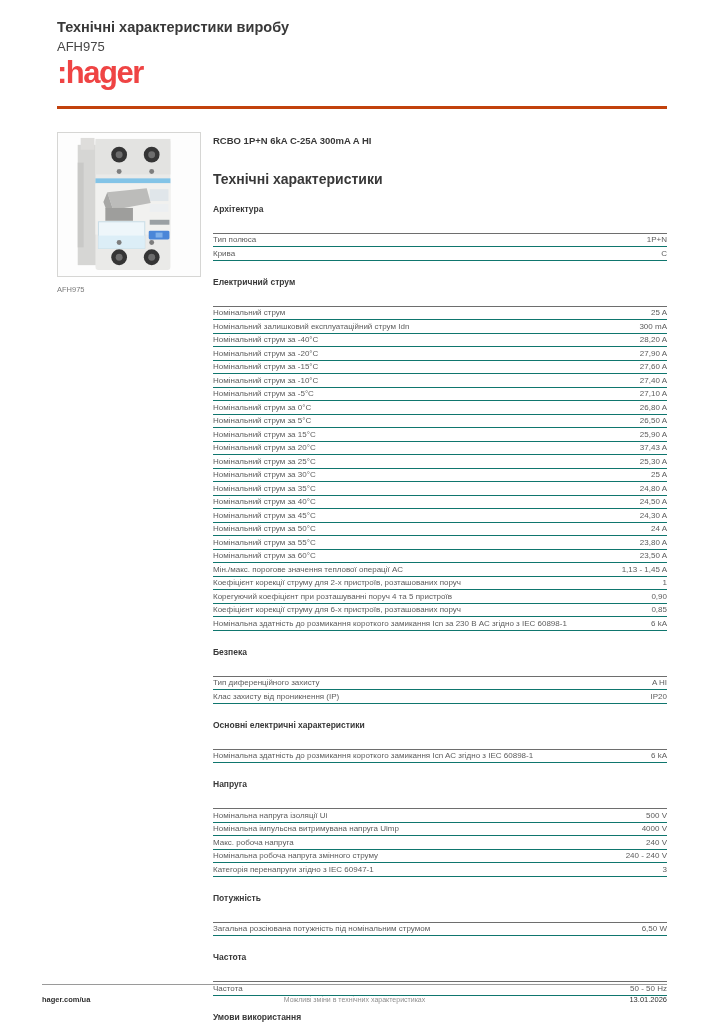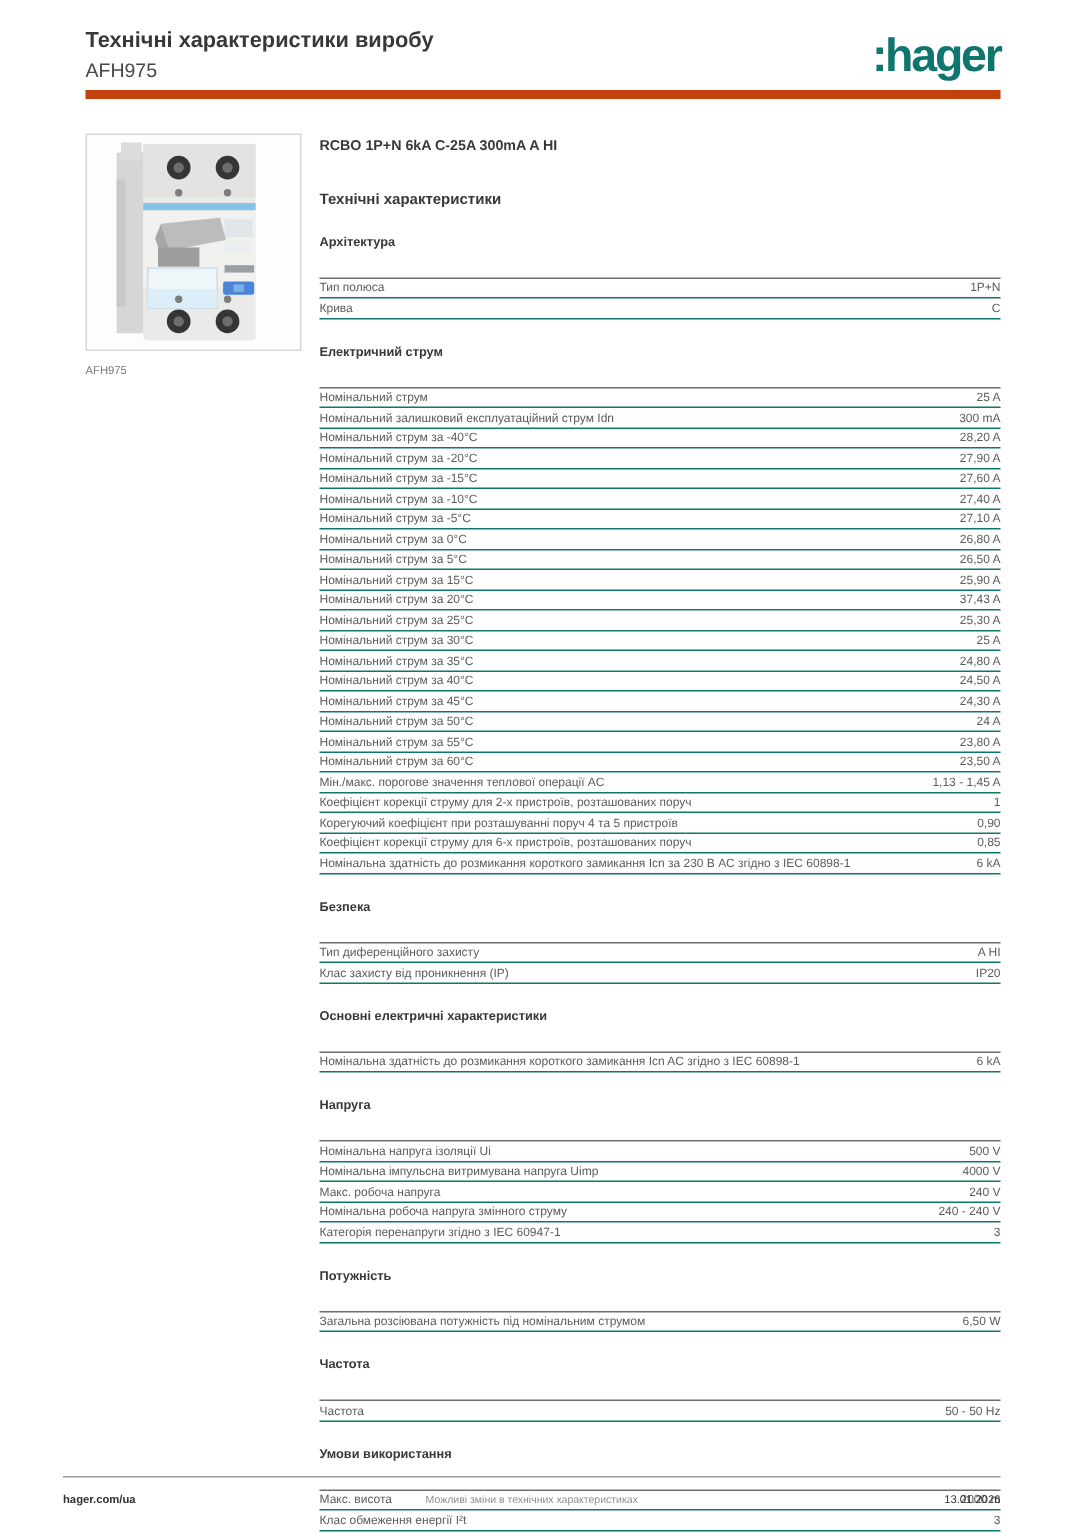--- a/index.html
+++ b/index.html
@@ -14,22 +14,23 @@
     font-family: "Liberation Sans", "DejaVu Sans", sans-serif;
     color: #3c3c3c;
     overflow: hidden;
   }
   
   .header {
     display: flex;
     justify-content: space-between;
     align-items: flex-start;
     padding-top: 19px;
-    padding-bottom: 5px;
-    border-bottom: 6px solid #c2410c;
+    padding-bottom: 18px;
+    border-bottom: 3px solid #c2410c;
+    flex-direction: column;
   }
   .doc-title { font-size: 14.5px; font-weight: bold; color: #383838; line-height: 1.2; }
   .doc-ref   { font-size: 13px; color: #474747; margin-top: 3px; line-height: 1.2; }
   .logo {
     font-size: 31px;
     font-weight: bold;
     color: #1f9bd8;
     letter-spacing: -1.5px;
     line-height: 1;
     margin-top: 2px;
@@ -41,21 +42,21 @@
     width: 144px; height: 145px;
     border: 1px solid #d6d6d4;
     background: #fdfdfd;
     overflow: hidden;
   }
   .image-box svg { display: block; width: 100%; height: 100%; }
   .caption { margin-top: 8px; font-size: 7.5px; color: #7a7a7a; }
 
   .right-col { flex: 1; min-width: 0; }
   .product-title { font-size: 9.5px; font-weight: bold; color: #383838; margin-top: 3px; }
-  .tech-subtitle { font-size: 10px; font-weight: bold; color: #383838; margin-top: 25px; }
+  .tech-subtitle { font-size: 14px; font-weight: bold; color: #383838; margin-top: 25px; }
   #sections { margin-top: 17px; }
 
   .spec-section { margin-bottom: 16px; }
   .spec-section:last-child { margin-bottom: 0; }
   .section-heading {
     font-size: 8.5px; font-weight: bold; color: #383838;
     padding-bottom: 19px;
     border-bottom: 1px solid #6e6e6e;
   }
   .spec-row {
@@ -87,21 +88,21 @@
 </head>
 <body>
 
 <div class="page">
 
   <header class="header">
     <div class="header-text">
       <div class="doc-title">Технічні характеристики виробу</div>
       <div class="doc-ref">AFH975</div>
     </div>
-    <div class="logo" style="color: #0f766e;">:hager</div>
+    <div class="logo" style="color: #ef4444;">:hager</div>
   </header>
 
   <main class="main">
 
     <aside class="left-col">
       <div class="image-box">
         <svg viewBox="0 0 144 145" aria-hidden="true">
           <rect width="144" height="145" fill="#fdfdfd"></rect>
 
           <rect x="20" y="12" width="20" height="122" fill="#d6d6d4"></rect>

